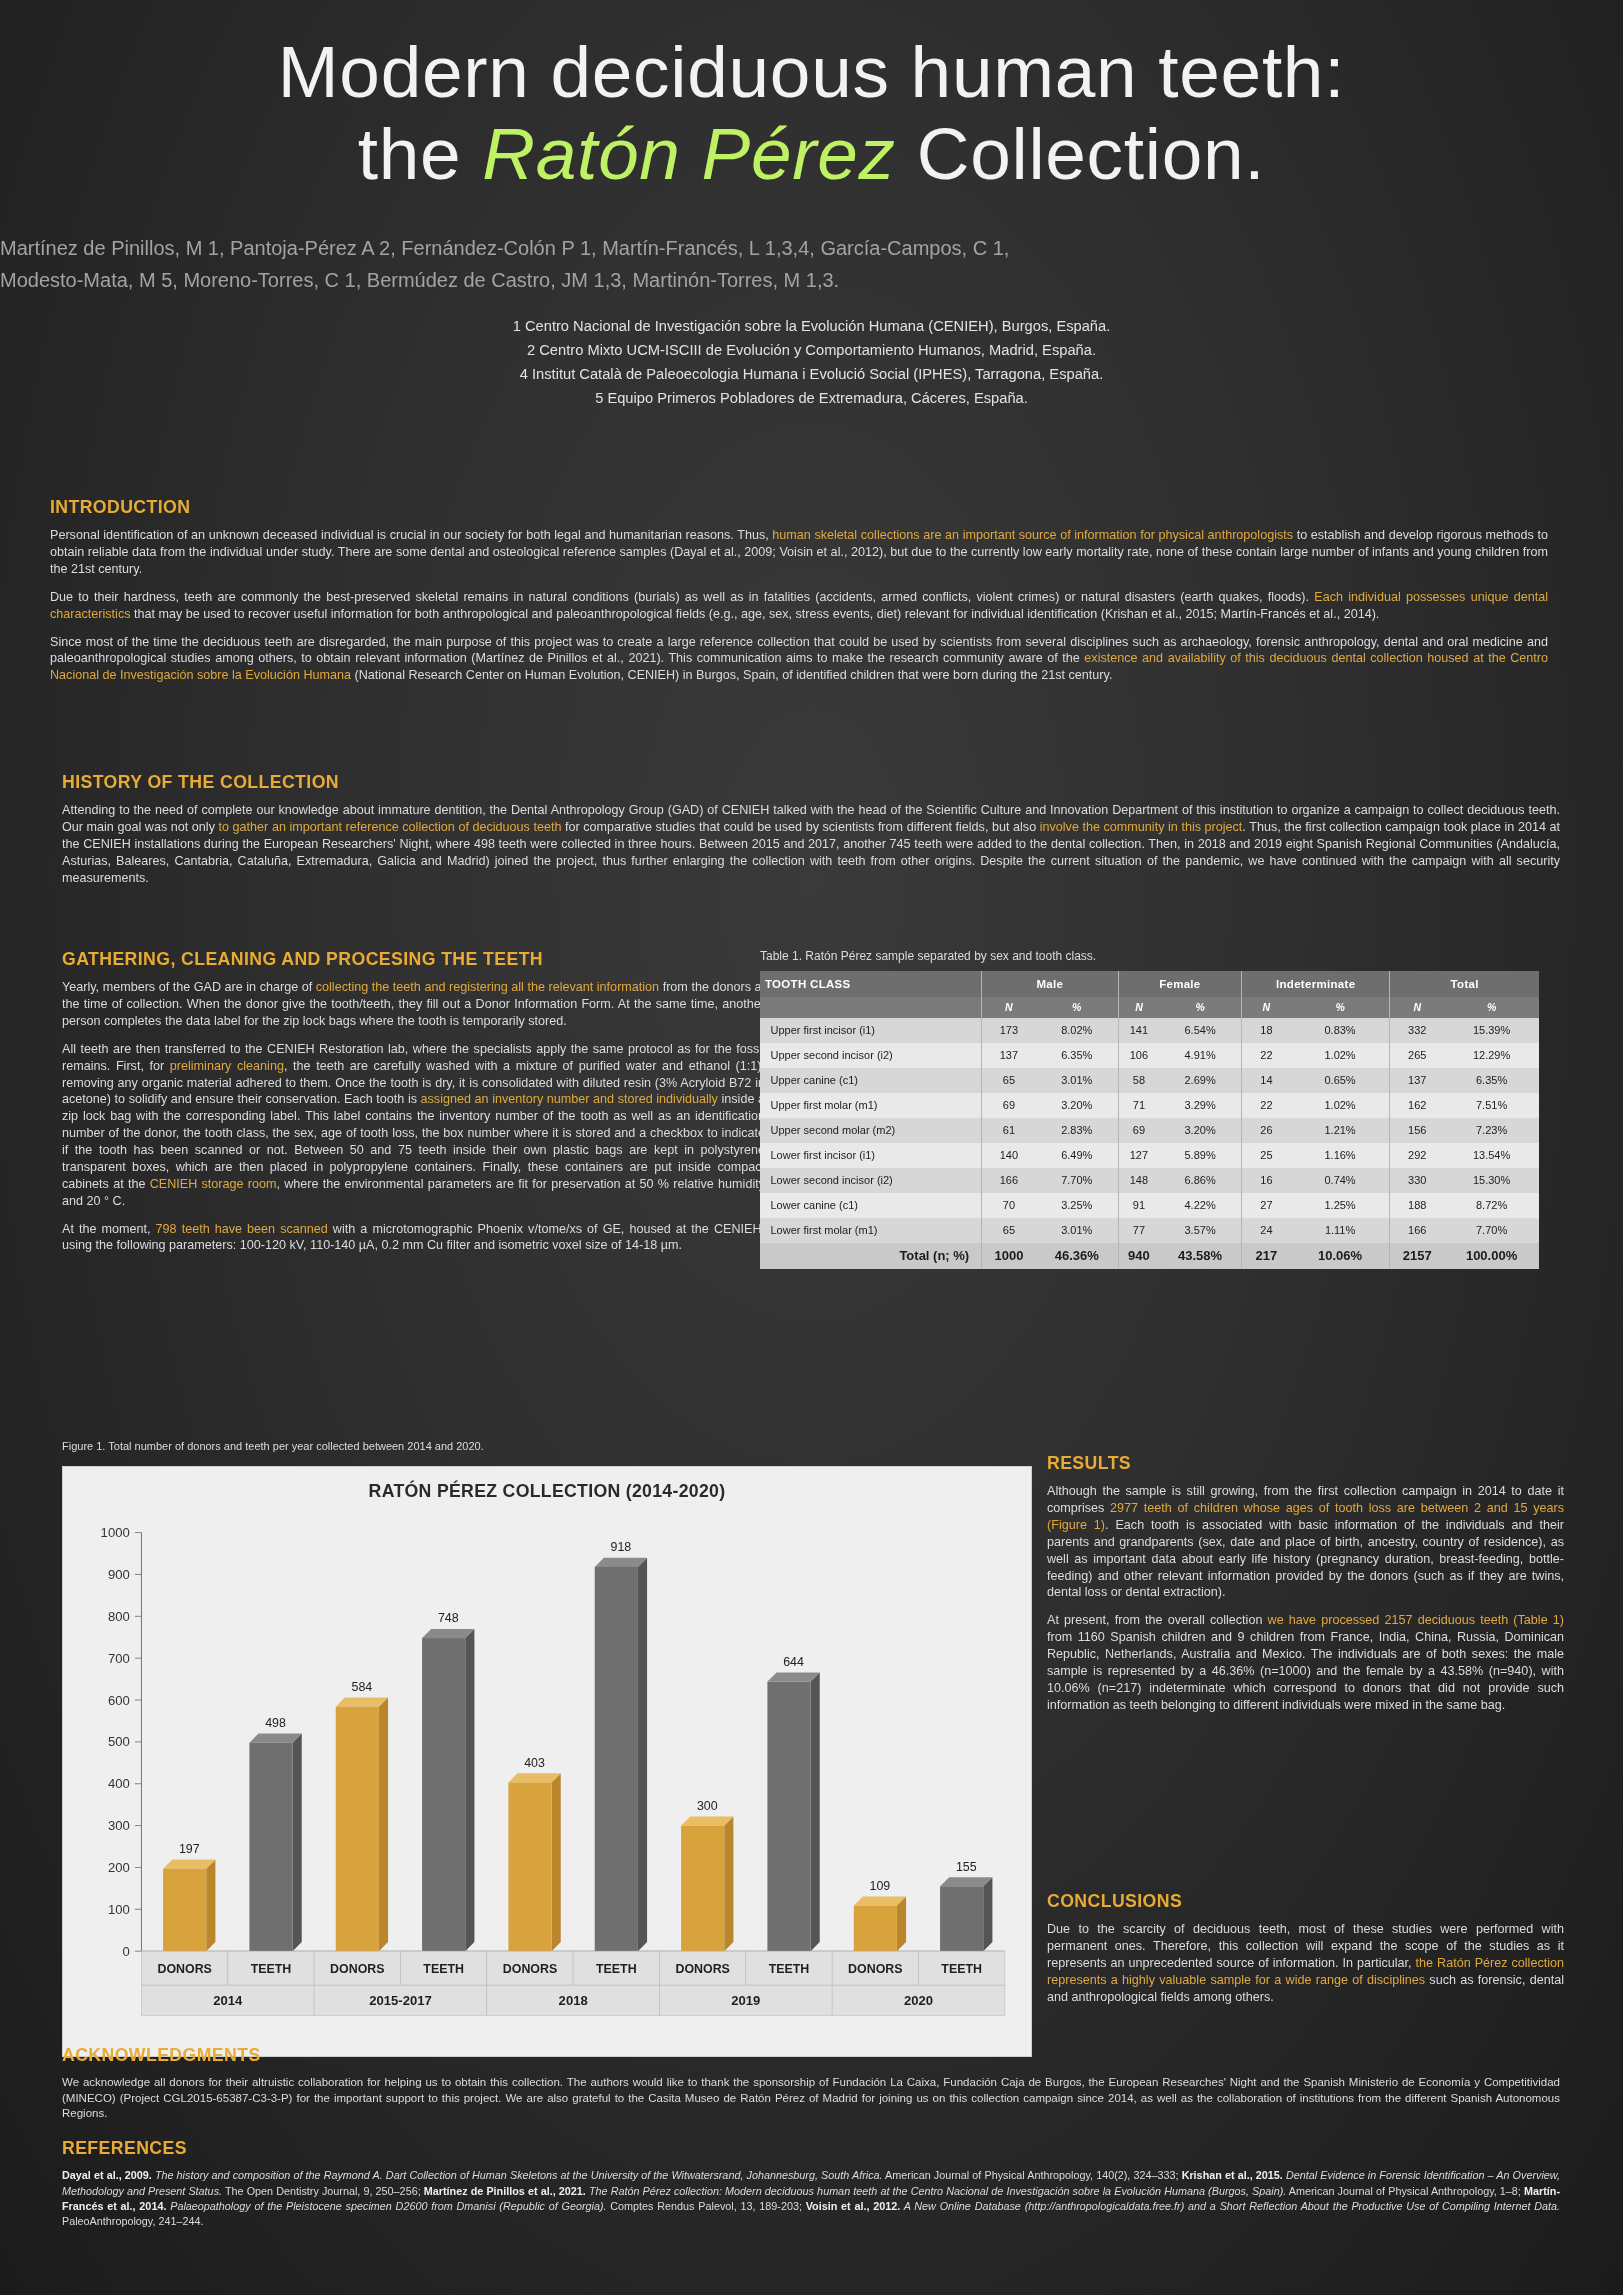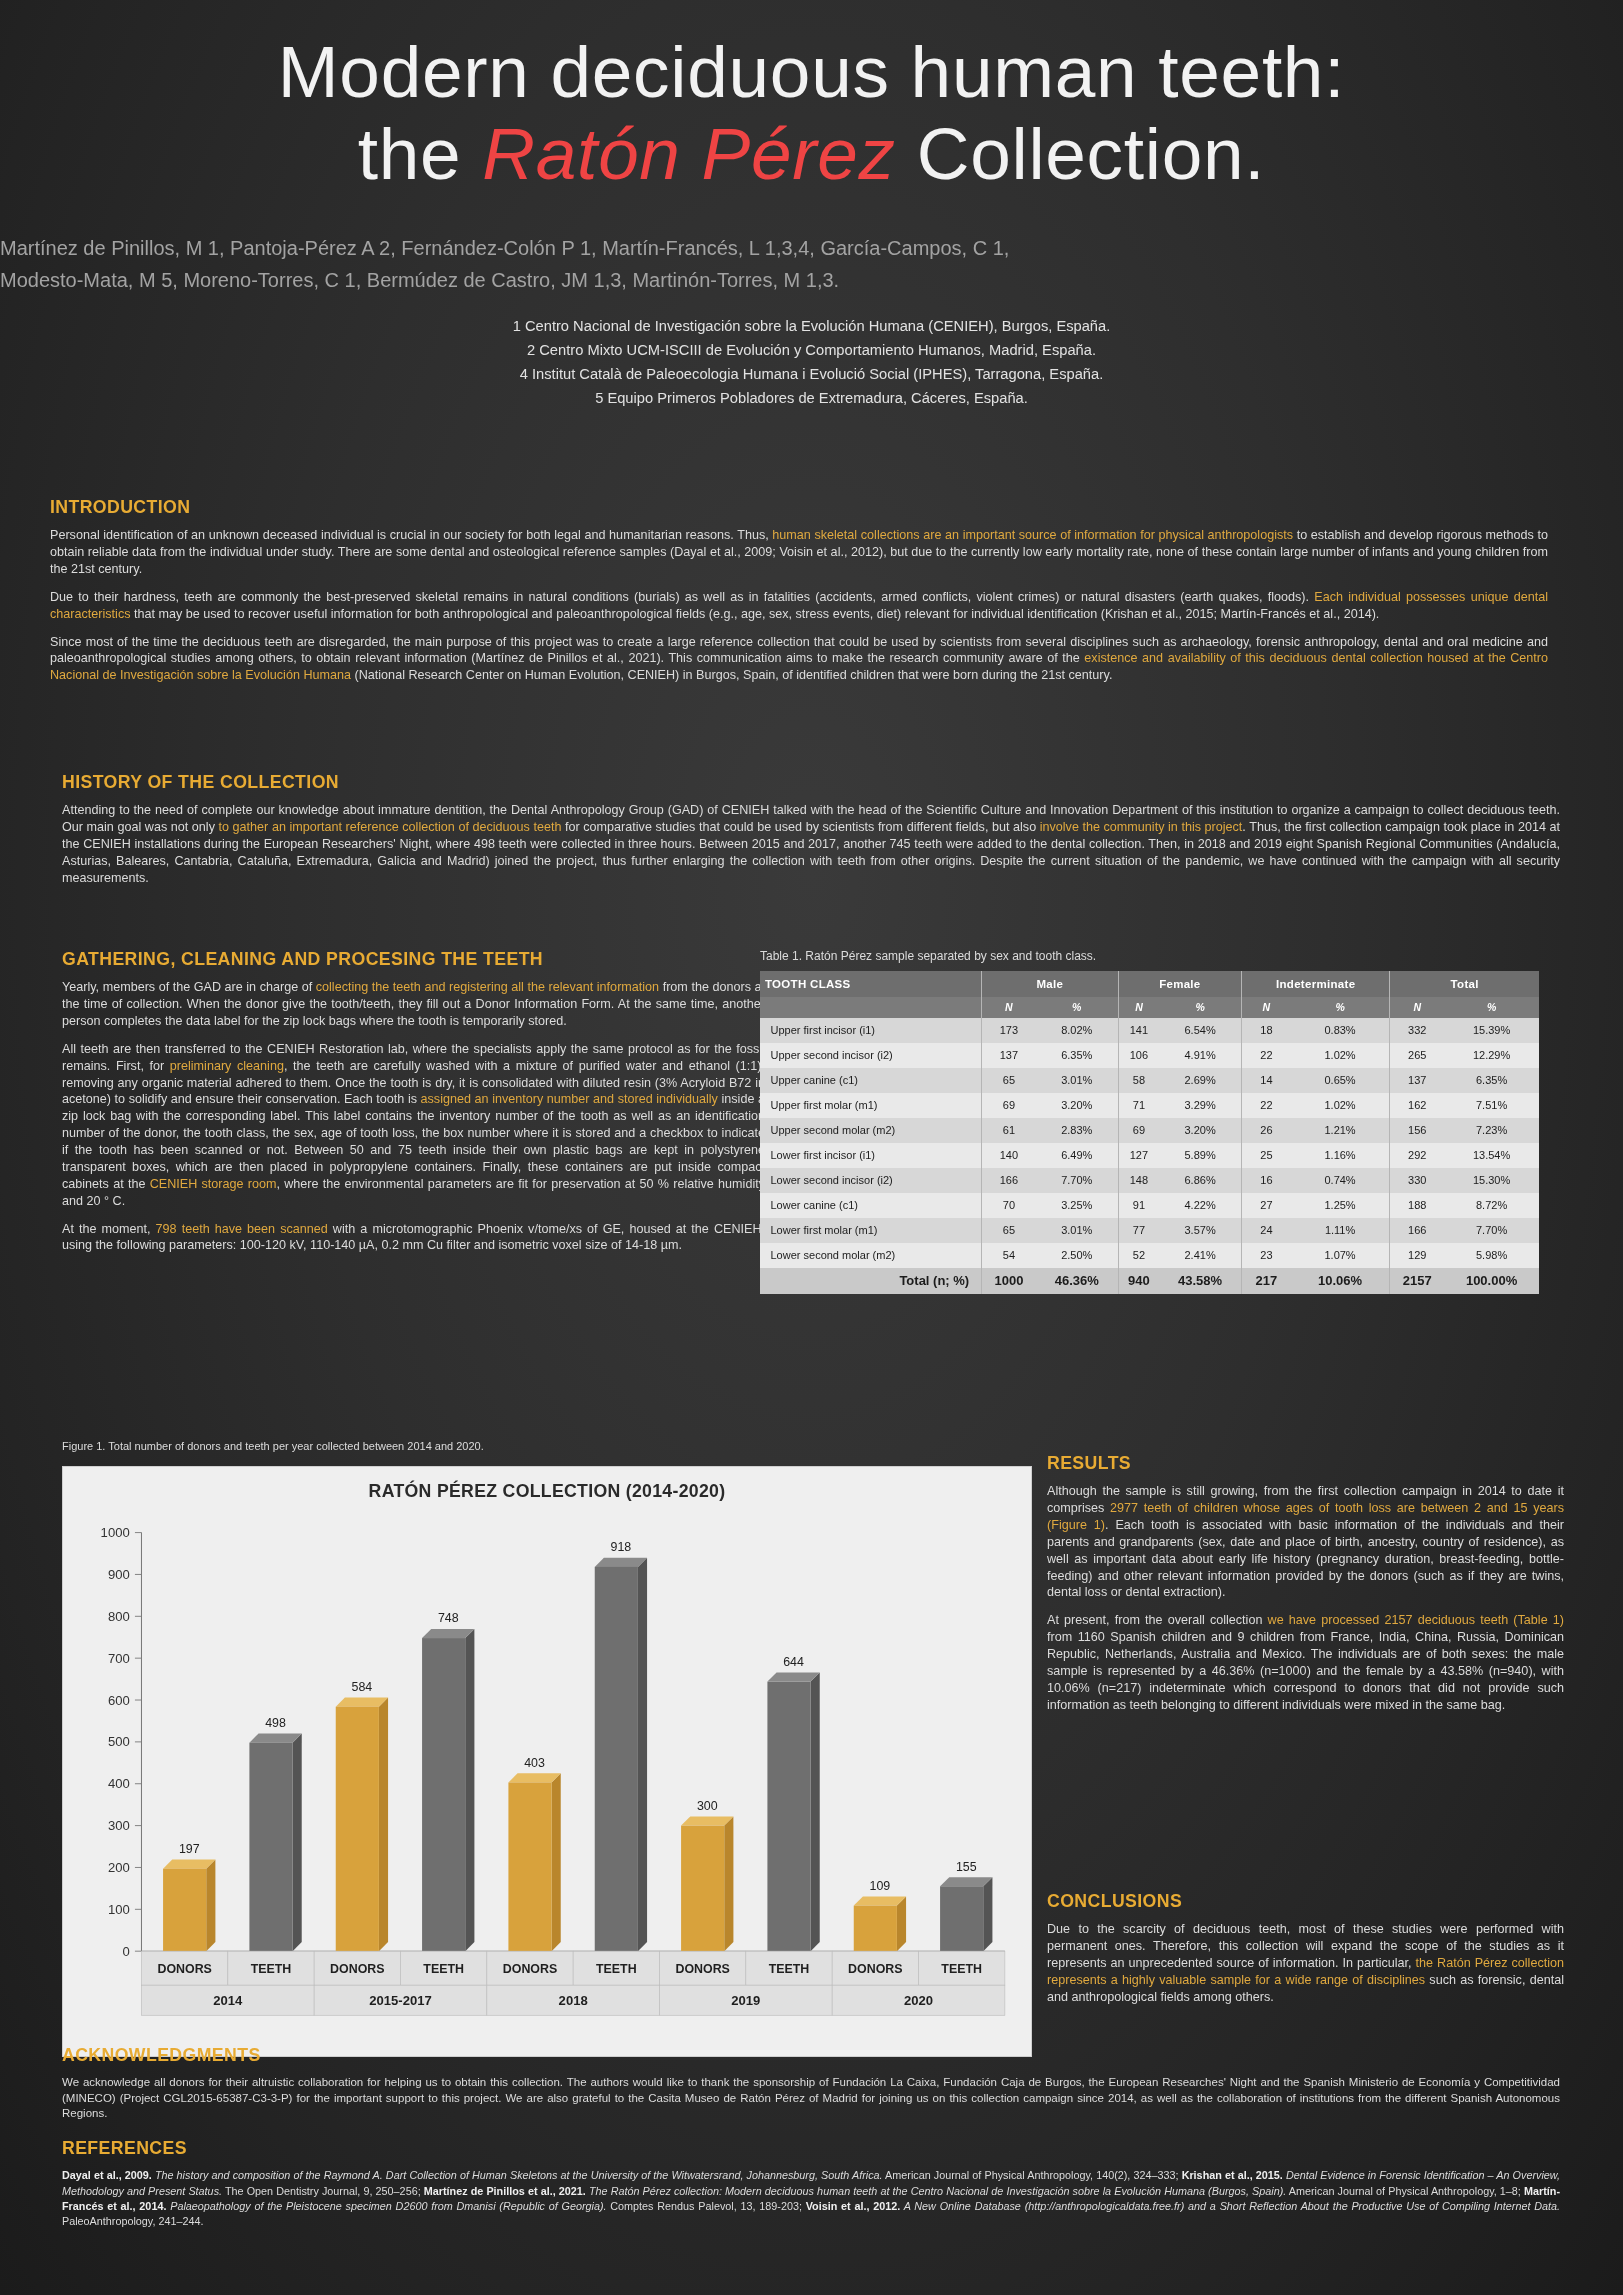--- a/index.html
+++ b/index.html
@@ -10,21 +10,21 @@
     font-family:"Liberation Sans", sans-serif;
     color:#e3e3e3;
     overflow:hidden;
   }
   .poster{position:relative;width:1623px;height:1869px;box-sizing:border-box;}
 
   
   .title-wrap{text-align:center;padding-top:31px;}
   .title-l1{font-size:73px;font-weight:300;letter-spacing:0.7px;color:#f2f2f2;line-height:1.12;}
   .title-l2{font-size:73px;font-weight:300;letter-spacing:0.7px;color:#f2f2f2;line-height:1.12;}
-  .title-em{font-style:italic;color:#ef4444;}
+  .title-em{font-style:italic;color:#bef264;}
 
   .authors{text-align:left;margin-top:37px;font-size:20px;line-height:1.6;color:#a3a3a3;font-weight:300;}
 
   .affil{text-align:center;margin-top:19.6px;font-size:14.7px;line-height:1.62;color:#e2e2e2;font-weight:300;}
 
   
   .sec-h{color:#e8ab33;font-size:17.7px;font-weight:700;letter-spacing:0.4px;margin:0 0 9.2px 0;}
 
   p.body{font-size:12.6px;line-height:1.34;text-align:justify;color:#dcdcdc;margin:0 0 11px 0;}
   .hl{color:#e0a93f;}
@@ -223,31 +223,20 @@
         <tr class="alt">
           <td class="rowlab">Lower first molar (m1)</td>
           <td class="num sep">65</td>
           <td class="num">3.01%</td>
           <td class="num sep">77</td>
           <td class="num">3.57%</td>
           <td class="num sep">24</td>
           <td class="num">1.11%</td>
           <td class="num sep">166</td>
           <td class="num">7.70%</td>
-        </tr>
-        <tr>
-          <td class="rowlab">Lower second molar (m2)</td>
-          <td class="num sep">54</td>
-          <td class="num">2.50%</td>
-          <td class="num sep">52</td>
-          <td class="num">2.41%</td>
-          <td class="num sep">23</td>
-          <td class="num">1.07%</td>
-          <td class="num sep">129</td>
-          <td class="num">5.98%</td>
         </tr>
 
         <tr class="total">
           <td class="rowlab">Total (n; %)</td>
           <td class="sep">1000</td>
           <td>46.36%</td>
           <td class="sep">940</td>
           <td>43.58%</td>
           <td class="sep">217</td>
           <td>10.06%</td>

